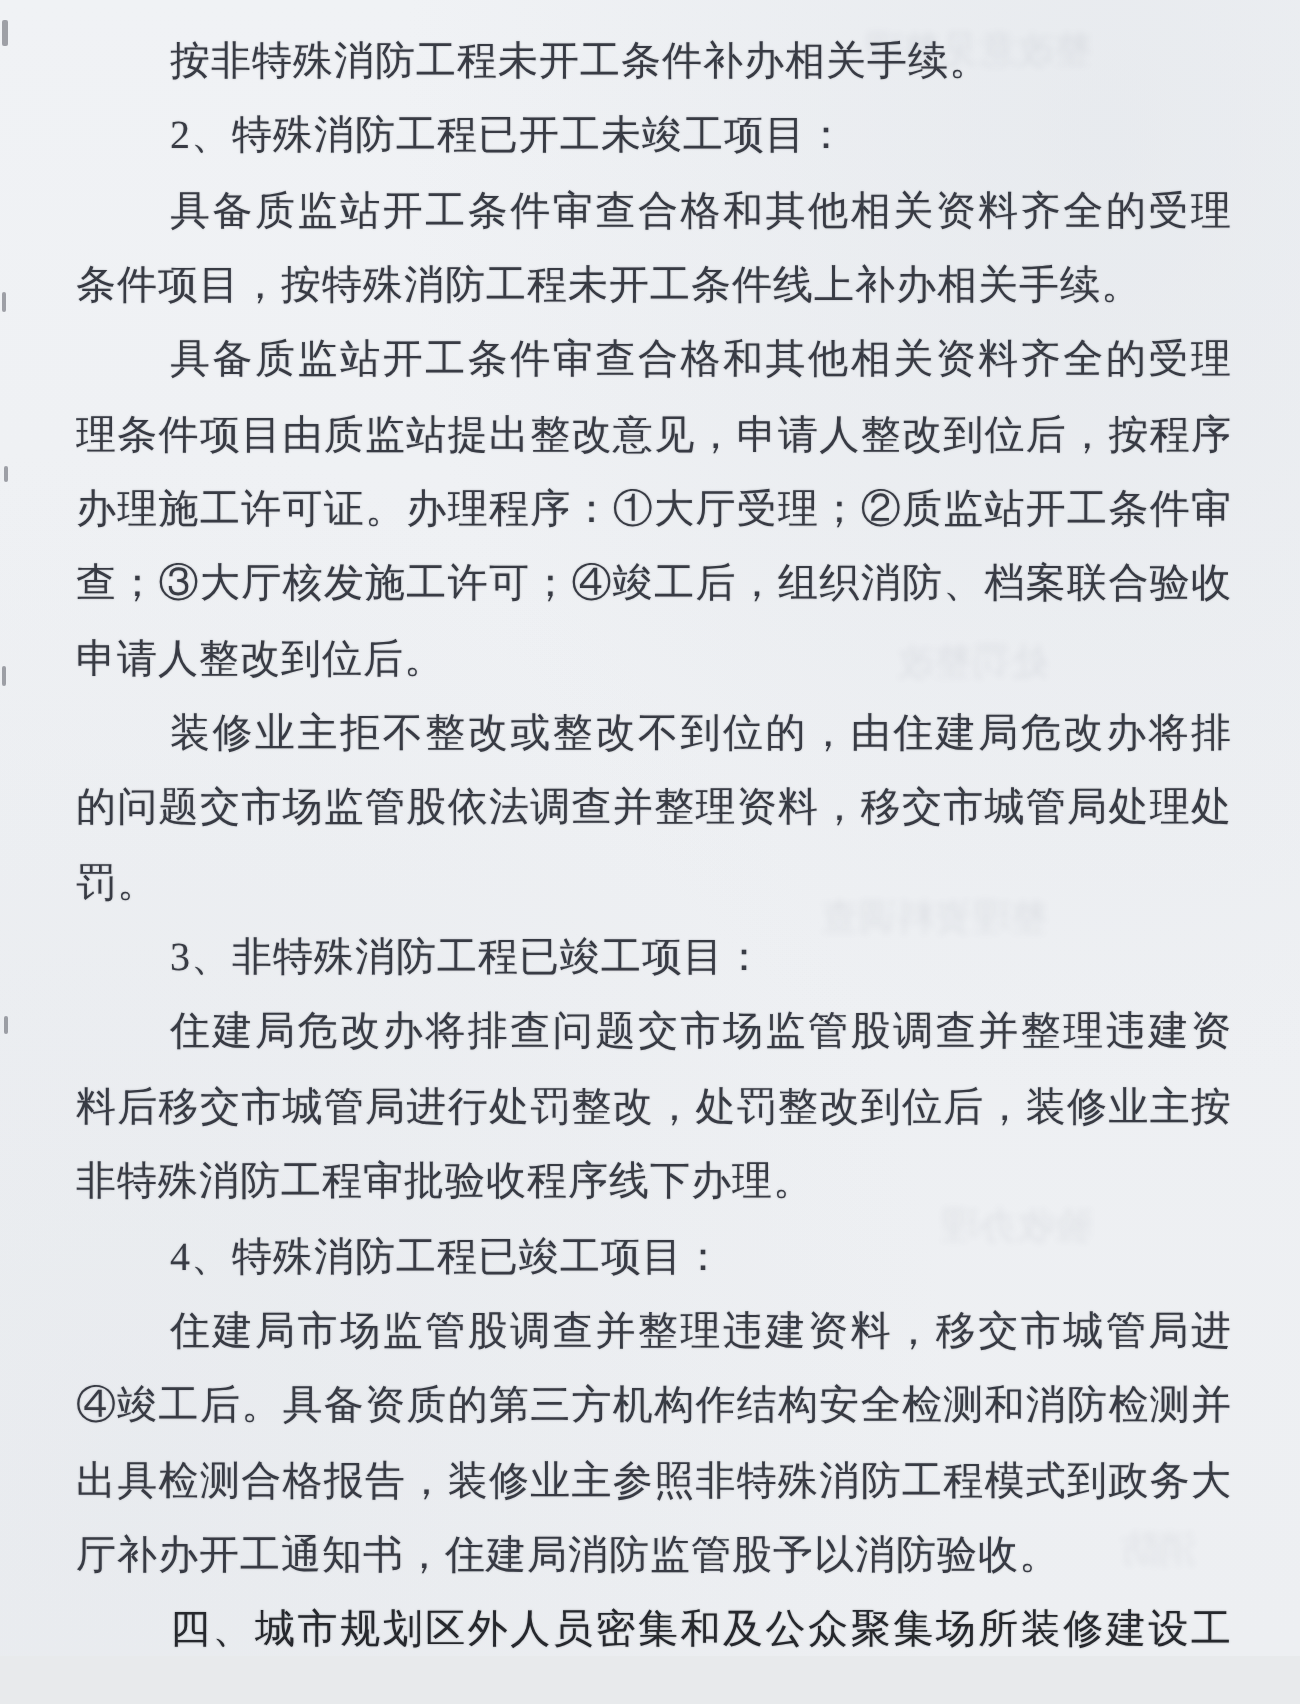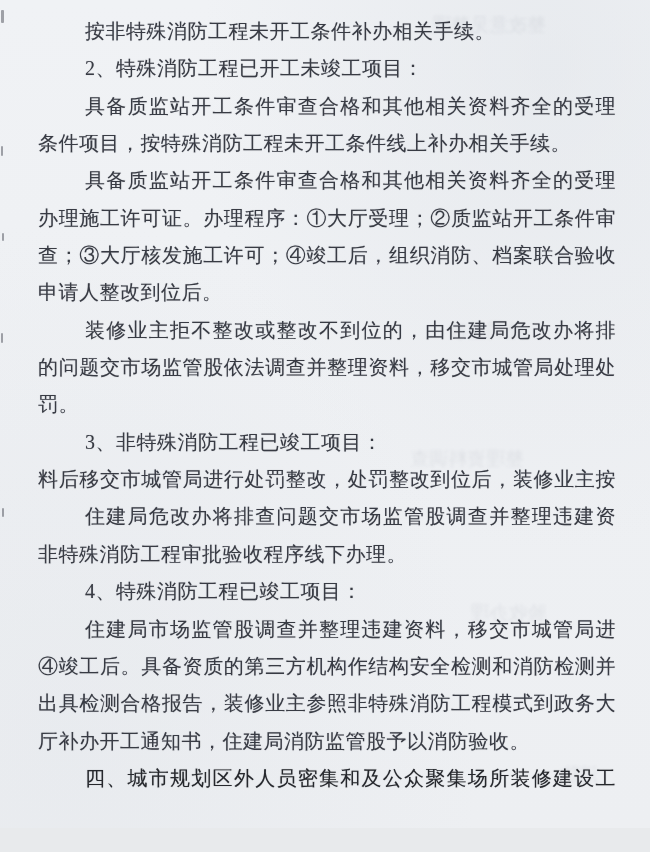--- a/index.html
+++ b/index.html
@@ -77,29 +77,30 @@
 <body>
 
 <div class="page">
 
   <div class="content">
     <div class="line indent">按非特殊消防工程未开工条件补办相关手续。</div>
     <div class="line indent">2、特殊消防工程已开工未竣工项目：</div>
     <div class="line indent flush">具备质监站开工条件审查合格和其他相关资料齐全的受理</div>
     <div class="line">条件项目，按特殊消防工程未开工条件线上补办相关手续。</div>
     <div class="line indent flush">具备质监站开工条件审查合格和其他相关资料齐全的受理</div>
+    <div class="line flush">理条件项目由质监站提出整改意见，申请人整改到位后，按程序</div>
     <div class="line flush">办理施工许可证。办理程序：①大厅受理；②质监站开工条件审</div>
     <div class="line flush">查；③大厅核发施工许可；④竣工后，组织消防、档案联合验收</div>
     <div class="line">申请人整改到位后。</div>
     <div class="line indent flush">装修业主拒不整改或整改不到位的，由住建局危改办将排查</div>
     <div class="line flush">的问题交市场监管股依法调查并整理资料，移交市城管局处理处</div>
     <div class="line">罚。</div>
     <div class="line indent">3、非特殊消防工程已竣工项目：</div>
+    <div class="line indent flush">住建局危改办将排查问题交市场监管股调查并整理违建资</div>
     <div class="line flush">料后移交市城管局进行处罚整改，处罚整改到位后，装修业主按</div>
-    <div class="line indent flush">住建局危改办将排查问题交市场监管股调查并整理违建资</div>
     <div class="line">非特殊消防工程审批验收程序线下办理。</div>
     <div class="line indent">4、特殊消防工程已竣工项目：</div>
     <div class="line indent flush">住建局市场监管股调查并整理违建资料，移交市城管局进行</div>
     <div class="line flush">④竣工后。具备资质的第三方机构作结构安全检测和消防检测并</div>
     <div class="line flush">出具检测合格报告，装修业主参照非特殊消防工程模式到政务大</div>
     <div class="line">厅补办开工通知书，住建局消防监管股予以消防验收。</div>
     <div class="line indent flush bold">四、城市规划区外人员密集和及公众聚集场所装修建设工</div>
   </div>
 
   <span class="bleed" style="left:432px; top:12px;">整改意见整理</span>

